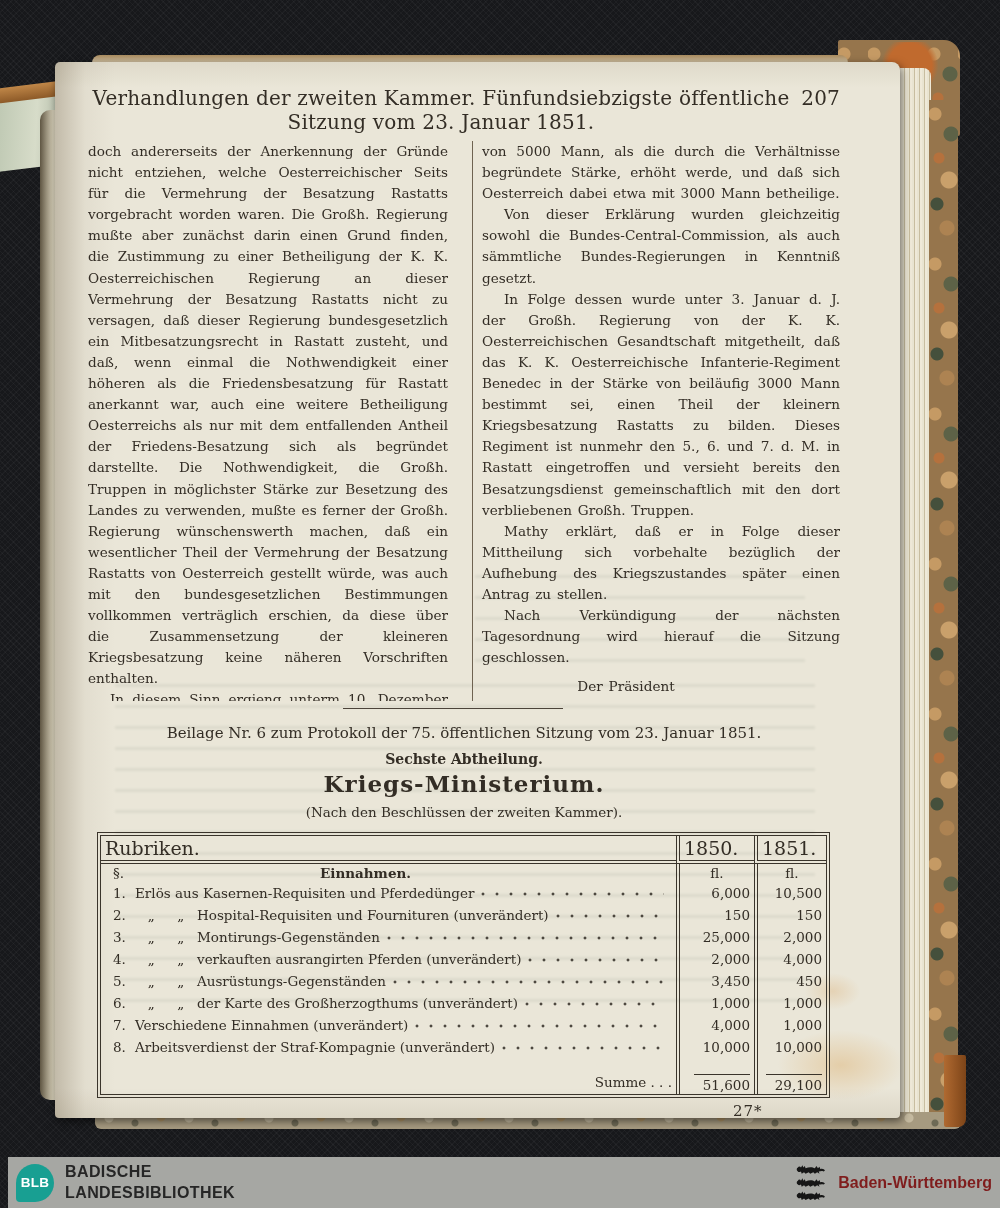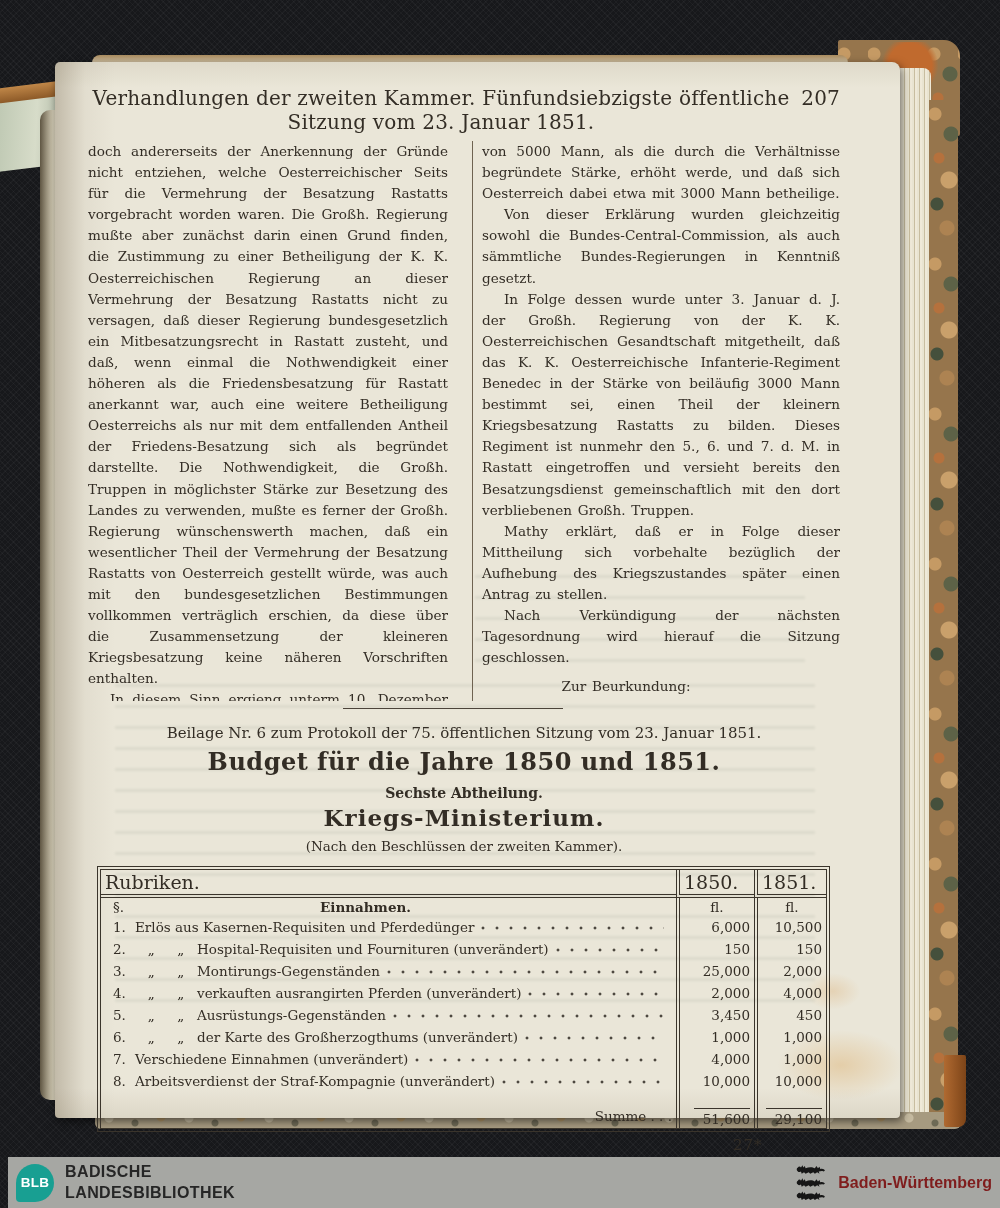--- a/index.html
+++ b/index.html
@@ -163,34 +163,32 @@
           <p>doch andererseits der Anerkennung der Gründe nicht entziehen, welche Oesterreichischer Seits für die Vermehrung der Besatzung Rastatts vorgebracht worden waren. Die Großh. Regierung mußte aber zunächst darin einen Grund finden, die Zustimmung zu einer Betheiligung der K. K. Oesterreichischen Regierung an dieser Vermehrung der Besatzung Rastatts nicht zu versagen, daß dieser Regierung bundesgesetzlich ein Mitbesatzungsrecht in Rastatt zusteht, und daß, wenn einmal die Nothwendigkeit einer höheren als die Friedensbesatzung für Rastatt anerkannt war, auch eine weitere Betheiligung Oesterreichs als nur mit dem entfallenden Antheil der Friedens-Besatzung sich als begründet darstellte. Die Nothwendigkeit, die Großh. Truppen in möglichster Stärke zur Besetzung des Landes zu verwenden, mußte es ferner der Großh. Regierung wünschenswerth machen, daß ein wesentlicher Theil der Vermehrung der Besatzung Rastatts von Oesterreich gestellt würde, was auch mit den bundesgesetzlichen Bestimmungen vollkommen verträglich erschien, da diese über die Zusammensetzung der kleineren Kriegsbesatzung keine näheren Vorschriften enthalten.</p>
           <p class="indent">In diesem Sinn ergieng unterm 10. Dezember eine Erwiderung an die K. K. Oesterreichische Gesandtschaft, in der nichts dagegen zu erinnern gefunden wurde, daß die Besatzung Rastatts auf die kleine Kriegsbesatzung</p>
         </div>
         <div class="col col-right">
           <p>von 5000 Mann, als die durch die Verhältnisse begründete Stärke, erhöht werde, und daß sich Oesterreich dabei etwa mit 3000 Mann betheilige.</p>
           <p class="indent">Von dieser Erklärung wurden gleichzeitig sowohl die Bundes-Central-Commission, als auch sämmtliche Bundes-Regierungen in Kenntniß gesetzt.</p>
           <p class="indent">In Folge dessen wurde unter 3. Januar d. J. der Großh. Regierung von der K. K. Oesterreichischen Gesandtschaft mitgetheilt, daß das K. K. Oesterreichische Infanterie-Regiment Benedec in der Stärke von beiläufig 3000 Mann bestimmt sei, einen Theil der kleinern Kriegsbesatzung Rastatts zu bilden. Dieses Regiment ist nunmehr den 5., 6. und 7. d. M. in Rastatt eingetroffen und versieht bereits den Besatzungsdienst gemeinschaftlich mit den dort verbliebenen Großh. Truppen.</p>
           <p class="indent">Mathy erklärt, daß er in Folge dieser Mittheilung sich vorbehalte bezüglich der Aufhebung des Kriegszustandes später einen Antrag zu stellen.</p>
           <p class="indent">Nach Verkündigung der nächsten Tagesordnung wird hierauf die Sitzung geschlossen.</p>
           <div class="attest">
-            <div class="center">Zur Beurkundung:</div>
             <div class="center">Der Präsident</div>
             <div class="center">Bekk.</div>
             <div class="right">Der Secretär</div>
 
           </div>
         </div>
       </div>
 
       <div class="col-divider"></div>
 
       <div class="appendix">
         <div class="beilage-line">Beilage Nr. 6 zum Protokoll der 75. öffentlichen Sitzung vom 23. Januar 1851.</div>
-        <div class="budget-title">Budget für die Jahre 1850 und 1851.</div>
         <div class="section-title">Sechste Abtheilung.</div>
         <div class="ministry-title">Kriegs-Ministerium.</div>
         <div class="note-line">(Nach den Beschlüssen der zweiten Kammer).</div>
       </div>
 
       <div class="btable">
         <div class="row">
           <div class="cell hdr">Rubriken.</div>
           <div class="cell hdr cv">1850.</div>
           <div class="cell hdr cv">1851.</div>

